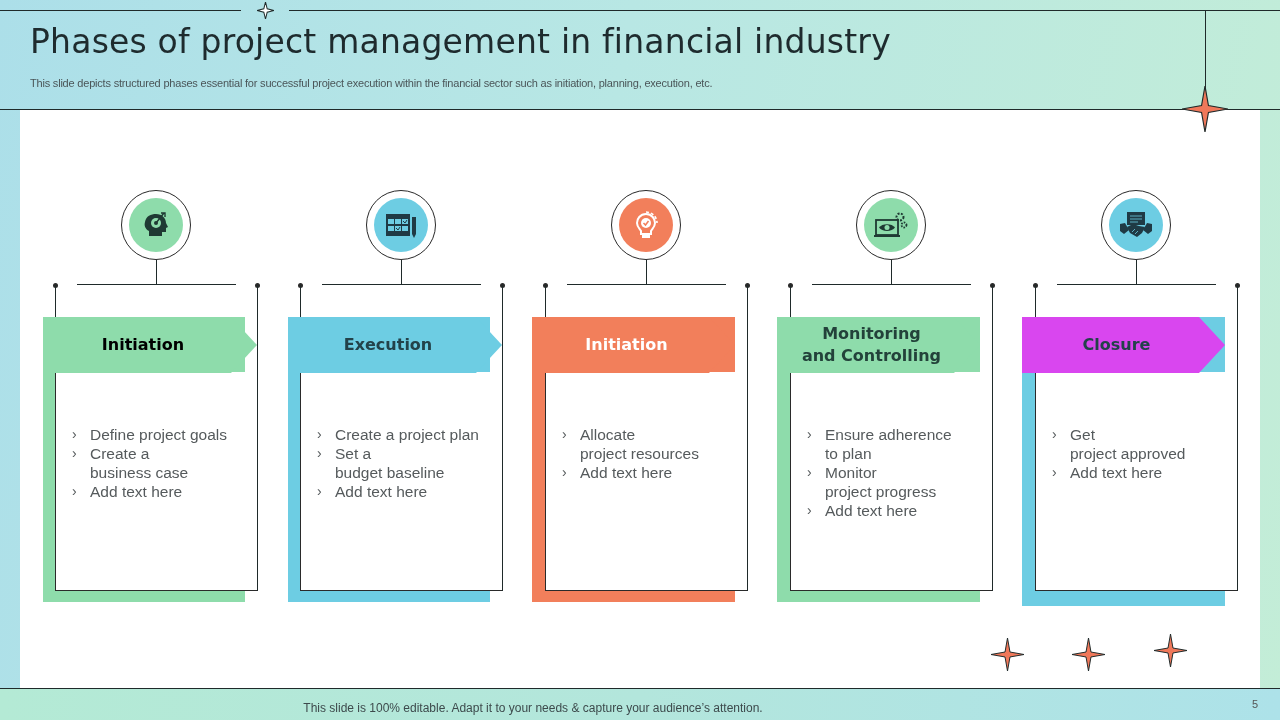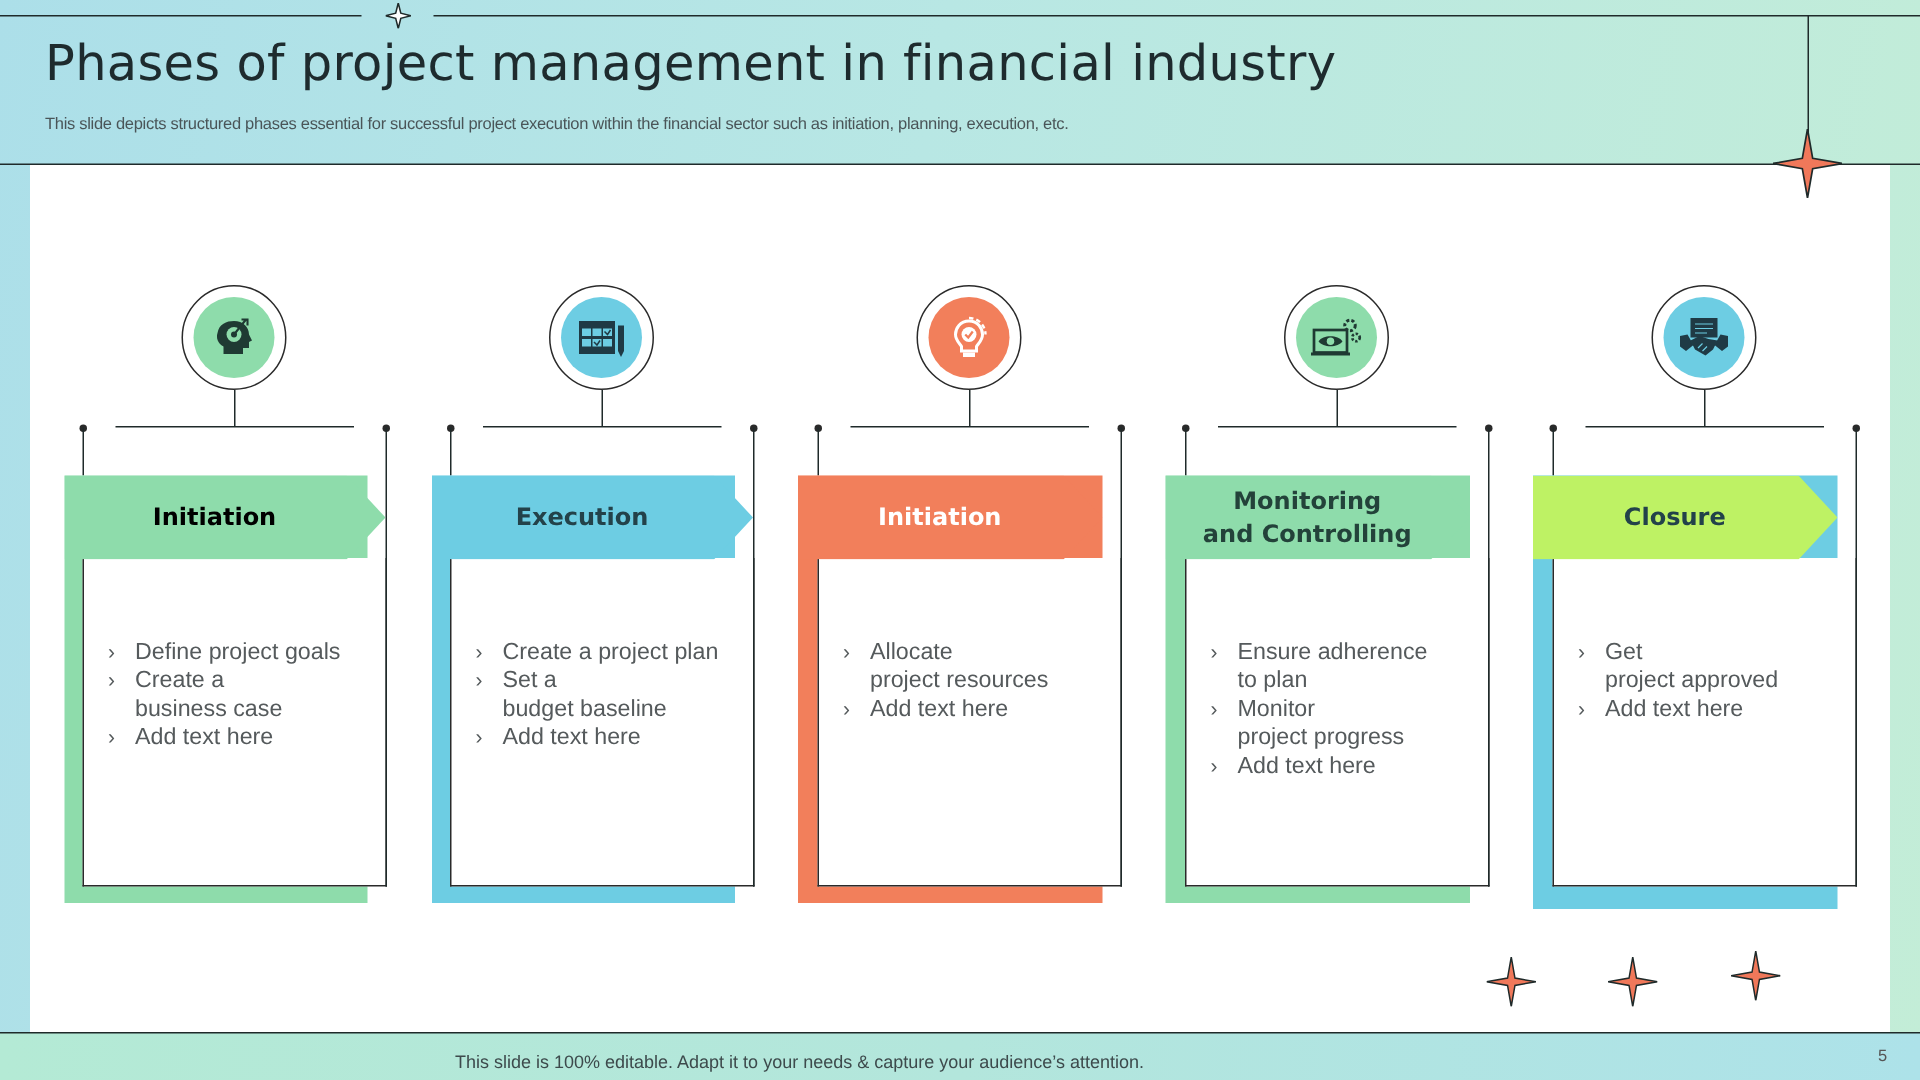--- a/index.html
+++ b/index.html
@@ -251,21 +251,21 @@
     </div>
   </div>
   <div class="vline" style="left:156px;top:260px;height:24px;"></div>
   <div class="hline" style="left:77px;top:284px;width:159px;"></div>
   <div class="dot" style="left:53px;top:283px;"></div>
   <div class="dot" style="left:255px;top:283px;"></div>
   <div class="vline" style="left:55px;top:285px;height:32px;"></div>
   <div class="color-back" style="left:42px;top:317px;width:203px;height:289px;background:#6dcde3;"></div>
   <div class="white-card" style="left:55px;top:372px;width:203px;height:219px;border-top:none;"></div>
   <div class="vline" style="left:257px;top:285px;height:306px;"></div>
-  <div class="header-arrow" style="left:42px;top:317px;width:203px;background:#bef264;clip-path:polygon(0 0,177px 0,203px 50%,177px 100%,0 100%);color:#23424a;">
+  <div class="header-arrow" style="left:42px;top:317px;width:203px;background:#d946ef;clip-path:polygon(0 0,177px 0,203px 50%,177px 100%,0 100%);color:#23424a;">
     <span>Closure</span>
   </div>
   <ul class="bullets" style="left:72px;top:425px;width:180px;">
     <li>Get<br>project approved</li>
     <li>Add text here</li>
   </ul>
 </div>
 
 <div class="footer-text">This slide is 100% editable. Adapt it to your needs &amp; capture your audience’s attention.</div>
 <div class="page-num">5</div>

